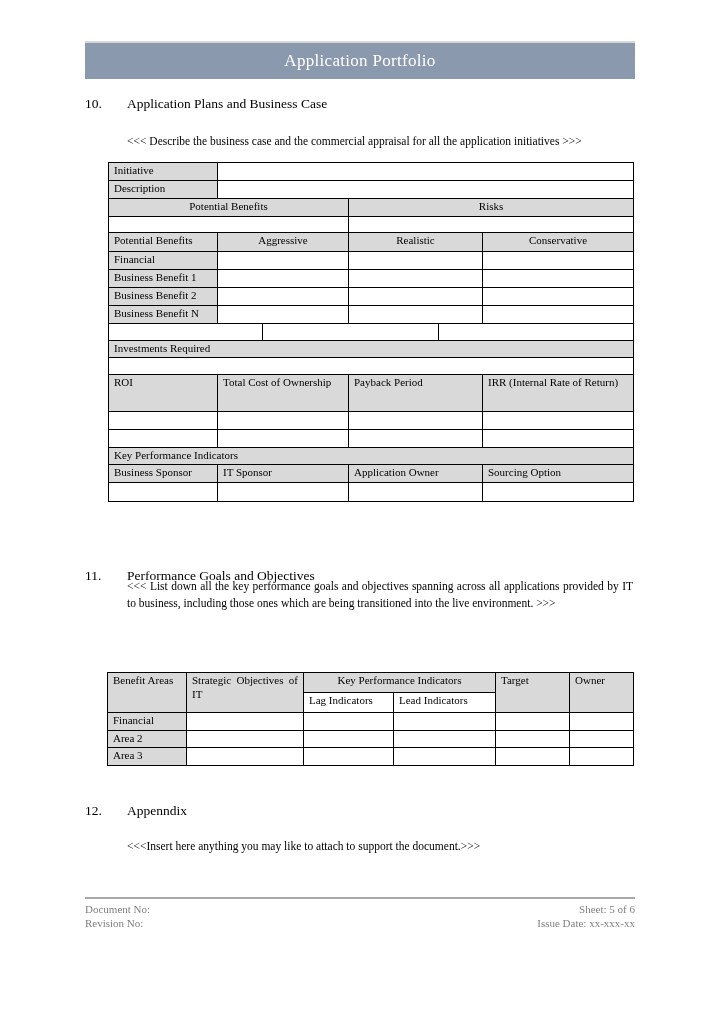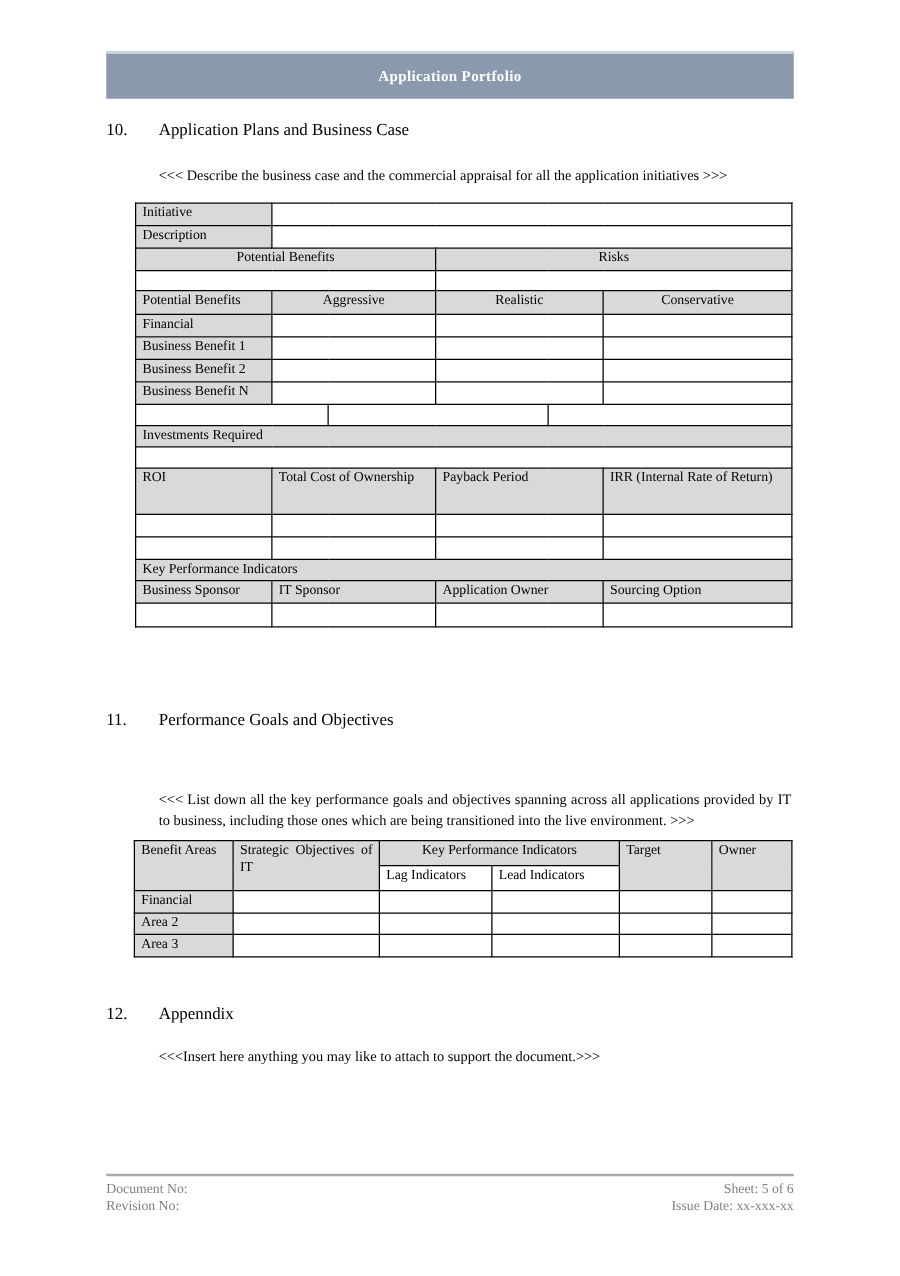--- a/index.html
+++ b/index.html
@@ -8,21 +8,21 @@
     background:#ffffff; color:#000;
     font-family:"Liberation Serif", "DejaVu Serif", serif;
     overflow:hidden;
   }
   .banner {
     position:absolute; left:85px; top:41px; width:550px; height:38px;
     background:var(--banner-bg, #8B99AE);
     border-top:2px solid #d4d9e0; box-sizing:border-box;
     display:flex; align-items:center; justify-content:center;
   }
-  .banner-title { color:#fff; font-weight:bold; font-size:12px; letter-spacing:0.3px; }
+  .banner-title { color:#fff; font-weight:normal; font-size:17px; letter-spacing:0.3px; }
 
   .section-heading {
     position:absolute; left:85px; width:550px;
     font-weight:normal; font-size:13.5px; display:flex;
   }
   .sec-num { width:42px; flex:0 0 42px; }
 
   .instruction {
     position:absolute; left:127px; width:506px;
     font-size:11.5px; line-height:1.45;
@@ -38,21 +38,21 @@
     overflow:hidden; box-sizing:border-box;
   }
   td.gray { background:var(--cell-gray, #D9D9D9); }
   td.ctr  { text-align:center; }
   td.just { text-align:justify;margin-top:40px; }
   tr.h16 { height:16px; } tr.h17 { height:17px; } tr.h18 { height:18px; }
   tr.h19 { height:19px; } tr.h20 { height:20px;font-family:Liberation Serif, serif; } tr.h36 { height:36px; }
   tr.h37 { height:37px; }
 
   .footer {
-    position:absolute; left:85px; top:939px; width:550px;
+    position:absolute; left:85px; top:897px; width:550px;
     border-top:2px solid #a9a9a9; padding-top:3px;
     color:var(--footer-text, #7F7F7F); font-size:11px; line-height:14px;
     display:flex; justify-content:space-between;
   }
   .footer .right { text-align:right; }
 </style>
 </head>
 <body style="--banner-bg: #8B99AE; --cell-gray: #D9D9D9; --footer-text: #7F7F7F;">
 
 <div class="banner">
@@ -165,21 +165,21 @@
     <td colspan="2"></td>
     <td></td>
   </tr>
 </tbody>
   </table>
 
 <div class="section-heading" style="top:568px;">
   <span class="sec-num">11.</span>
   <span>Performance Goals and Objectives</span>
 </div>
-<div class="instruction just-par" style="top:632px;">&lt;&lt;&lt; List down all the key performance goals and objectives spanning across all applications provided by IT to business, including those ones which are being transitioned into the live environment. &gt;&gt;&gt;</div>
+<div class="instruction just-par" style="top:578px;">&lt;&lt;&lt; List down all the key performance goals and objectives spanning across all applications provided by IT to business, including those ones which are being transitioned into the live environment. &gt;&gt;&gt;</div>
 
 <table class="doc-table" style="left:107px; top:672px; width:526px;">
   <colgroup>
     <col style="width:79px">
       <col style="width:117px">
       <col style="width:90px">
     <col style="width:102px">
       <col style="width:74px">
       <col style="width:64px">
   </colgroup>

